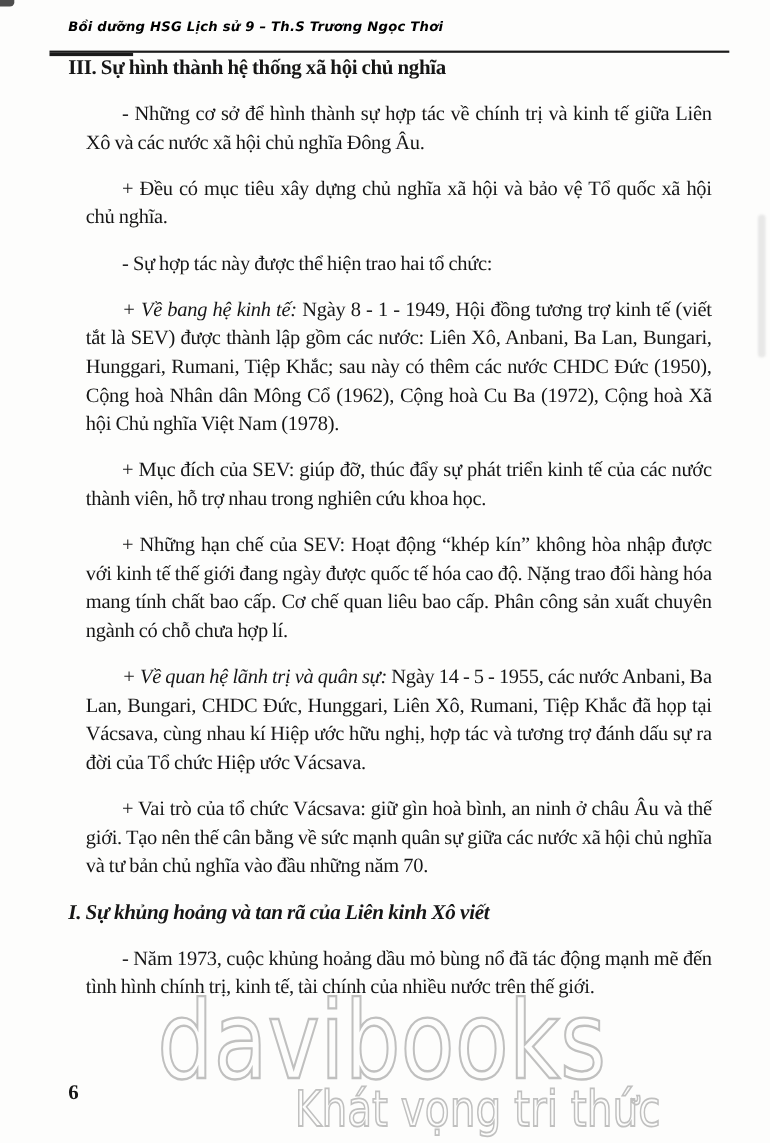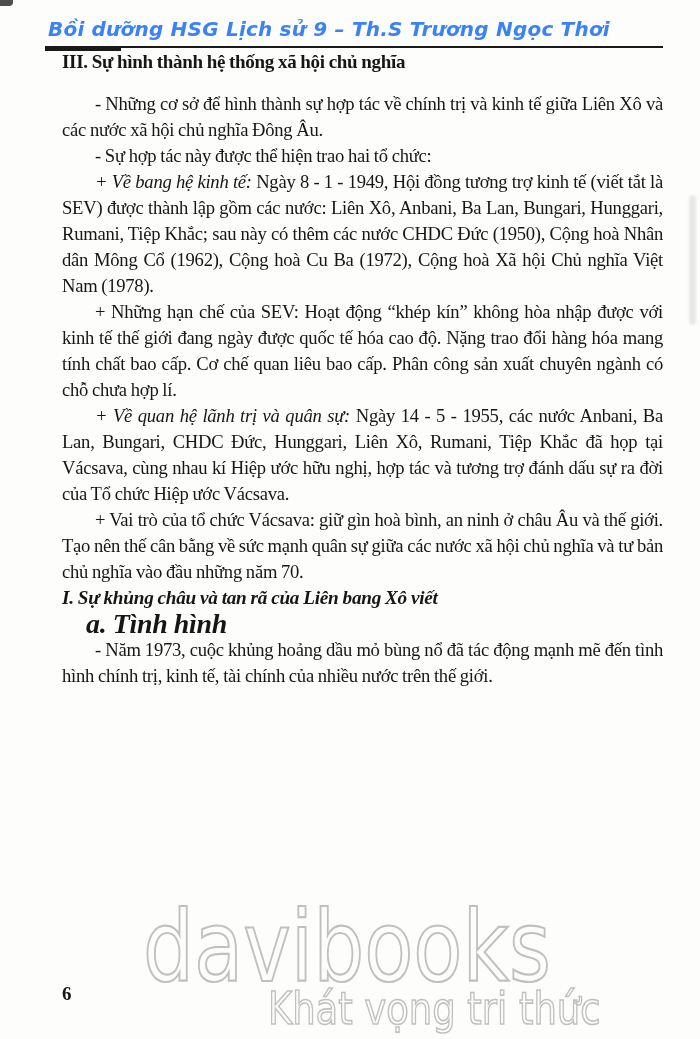--- a/index.html
+++ b/index.html
@@ -7,35 +7,35 @@
     position:relative;
     width:700px;height:1039px;
     background:#fdfdfc;
     font-family:"Liberation Serif","DejaVu Serif",serif;
     color:#161616;
     overflow:hidden;
   }
   .speck{position:absolute;left:0;top:0;width:13px;height:6px;background:#2e2e2e;opacity:.85;border-radius:0 0 4px 0;}
   .streak{position:absolute;right:4px;top:195px;width:7px;height:130px;background:#cfcfcf;opacity:.45;border-radius:4px;filter:blur(1px);}
   .running-header{
-    position:absolute;left:48px;top:17px;
+    position:absolute;left:62px;top:17px;
     font-family:"DejaVu Sans","Liberation Sans",sans-serif;
-    font-style:italic;font-weight:bold;font-size:20px;
-    letter-spacing:.2px;color:#3b82f6;white-space:nowrap;
+    font-style:italic;font-weight:bold;font-size:12px;
+    letter-spacing:.2px;color:#000000;white-space:nowrap;
   }
   .rule-long{position:absolute;left:45px;top:46px;width:618px;height:2px;background:#1a1a1a;}
   .rule-thick{position:absolute;left:45px;top:48px;width:76px;height:3px;background:#1a1a1a;}
   .content{
     position:absolute;left:62px;top:49px;width:601px;
     font-size:18.6px;line-height:26px;
     text-align:justify;letter-spacing:-.25px;word-spacing:-.5px;
   }
-  .content p{margin:0;text-indent:33px;}
+  .content p{margin:16px;text-indent:33px;}
   .content .h-main{margin:0;font-weight:bold;font-size:19px;letter-spacing:-.3px;text-indent:0;text-align:justify;}
-  .content .h-main.first{margin-bottom:16px;}
+  .content .h-main.first{margin-bottom:4px;}
   .content .h-sub{margin:0;font-weight:bold;font-style:italic;font-size:19.2px;text-indent:0;}
   .content .h-item{margin:0;font-style:italic;text-indent:24px;}
   .content i{font-style:italic;}
   .page-number{position:absolute;left:62px;top:983px;font-weight:bold;font-size:19px;}
   .wm{
     position:absolute;
     font-family:"DejaVu Sans","Liberation Sans",sans-serif;
     line-height:1;color:transparent;
     -webkit-text-stroke:2.2px #8f8f8f;
     opacity:.55;transform:scaleX(.82);transform-origin:left top;
@@ -51,27 +51,28 @@
   <div class="speck"></div>
   <div class="streak"></div>
 
   <div class="running-header">Bồi dưỡng HSG Lịch sử 9 – Th.S Trương Ngọc Thơi</div>
   <div class="rule-long"></div>
   <div class="rule-thick"></div>
 
   <div class="content">
       <h2 class="h-main first">III. Sự hình thành hệ thống xã hội chủ nghĩa</h2>
       <p>- Những cơ sở để hình thành sự hợp tác về chính trị và kinh tế giữa Liên Xô và các nước xã hội chủ nghĩa Đông Âu.</p>
+      <p>+ Đều có mục tiêu xây dựng chủ nghĩa xã hội và bảo vệ Tổ quốc xã hội chủ nghĩa.</p>
       <p>- Sự hợp tác này được thể hiện trao hai tổ chức:</p>
       <p><i>+ Về bang hệ kinh tế:</i> Ngày 8 - 1 - 1949, Hội đồng tương trợ kinh tế (viết tắt là SEV) được thành lập gồm các nước: Liên Xô, Anbani, Ba Lan, Bungari, Hunggari, Rumani, Tiệp Khắc; sau này có thêm các nước CHDC Đức (1950), Cộng hoà Nhân dân Mông Cổ (1962), Cộng hoà Cu Ba (1972), Cộng hoà Xã hội Chủ nghĩa Việt Nam (1978).</p>
+      <p>+ Mục đích của SEV: giúp đỡ, thúc đẩy sự phát triển kinh tế của các nước thành viên, hỗ trợ nhau trong nghiên cứu khoa học.</p>
       <p>+ Những hạn chế của SEV: Hoạt động “khép kín” không hòa nhập được với kinh tế thế giới đang ngày được quốc tế hóa cao độ. Nặng trao đổi hàng hóa mang tính chất bao cấp. Cơ chế quan liêu bao cấp. Phân công sản xuất chuyên ngành có chỗ chưa hợp lí.</p>
       <p><i>+ Về quan hệ lãnh trị và quân sự:</i> Ngày 14 - 5 - 1955, các nước Anbani, Ba Lan, Bungari, CHDC Đức, Hunggari, Liên Xô, Rumani, Tiệp Khắc đã họp tại Vácsava, cùng nhau kí Hiệp ước hữu nghị, hợp tác và tương trợ đánh dấu sự ra đời của Tổ chức Hiệp ước Vácsava.</p>
       <p>+ Vai trò của tổ chức Vácsava: giữ gìn hoà bình, an ninh ở châu Âu và thế giới. Tạo nên thế cân bằng về sức mạnh quân sự giữa các nước xã hội chủ nghĩa và tư bản chủ nghĩa vào đầu những năm 70.</p>
-      <h2 class="h-sub">I. Sự khủng châu và tan rã của Liên bang Xô viết</h2>
-      <h2 class="h-item">a. Tình hình</h2>
+      <h2 class="h-sub">I. Sự khủng hoảng và tan rã của Liên kinh Xô viết</h2>
       <p>- Năm 1973, cuộc khủng hoảng dầu mỏ bùng nổ đã tác động mạnh mẽ đến tình hình chính trị, kinh tế, tài chính của nhiều nước trên thế giới.</p>
     </div>
 
   <div class="wm wm1">davibooks</div>
   <div class="wm wm2">Khát vọng tri thức</div>
 
   <div class="page-number">6</div>
 </div>
 
 </body></html>

